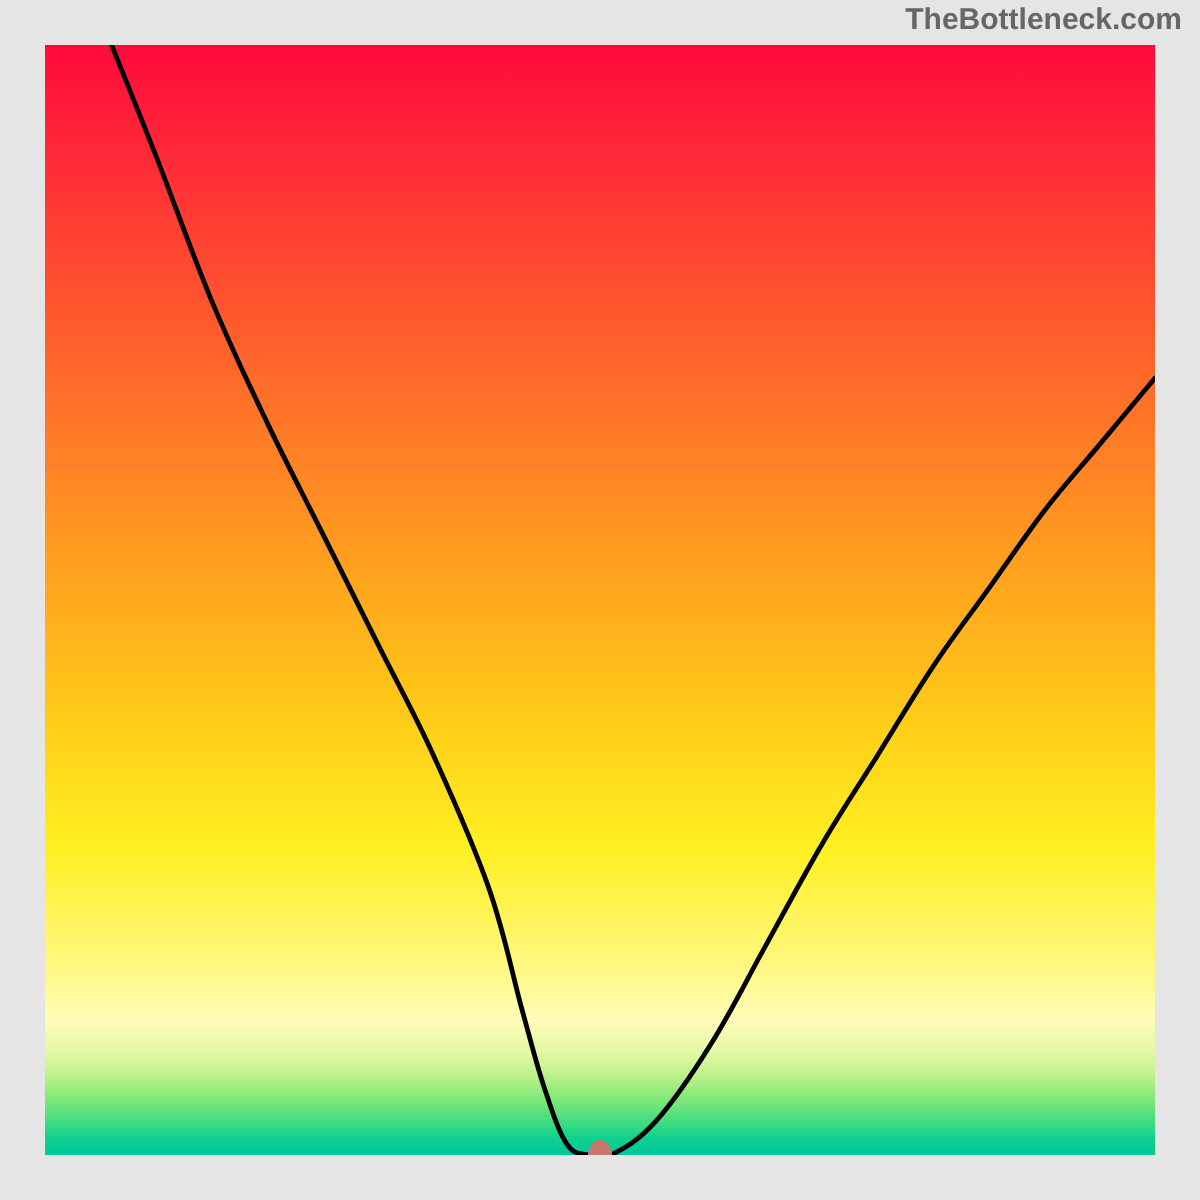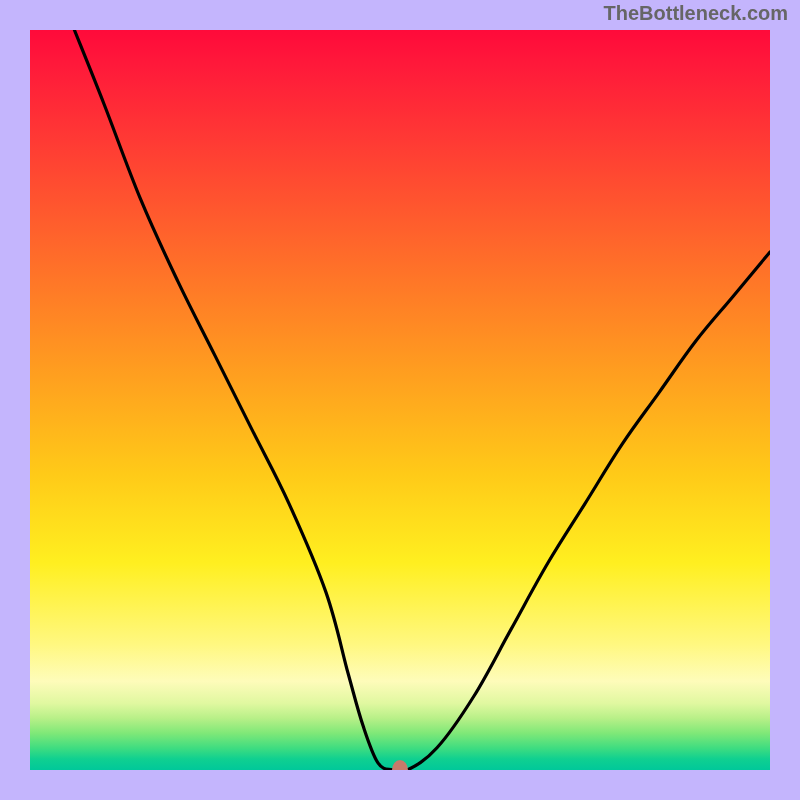--- a/index.html
+++ b/index.html
@@ -8,21 +8,21 @@
     width: 800px;
     height: 800px;
     overflow: hidden;
     font-family: Arial, sans-serif;
     background: #000;
   }
   .container {
     position: relative;
     width: 800px;
     height: 800px;
-    background: #c4b5fd;
+    background: #e5e5e5;
   }
   .watermark {
     position: absolute;
     top: 2px;
     right: 12px;
     color: #666;
     font-size: 20px;
     font-weight: bold;
     z-index: 10;
   }

